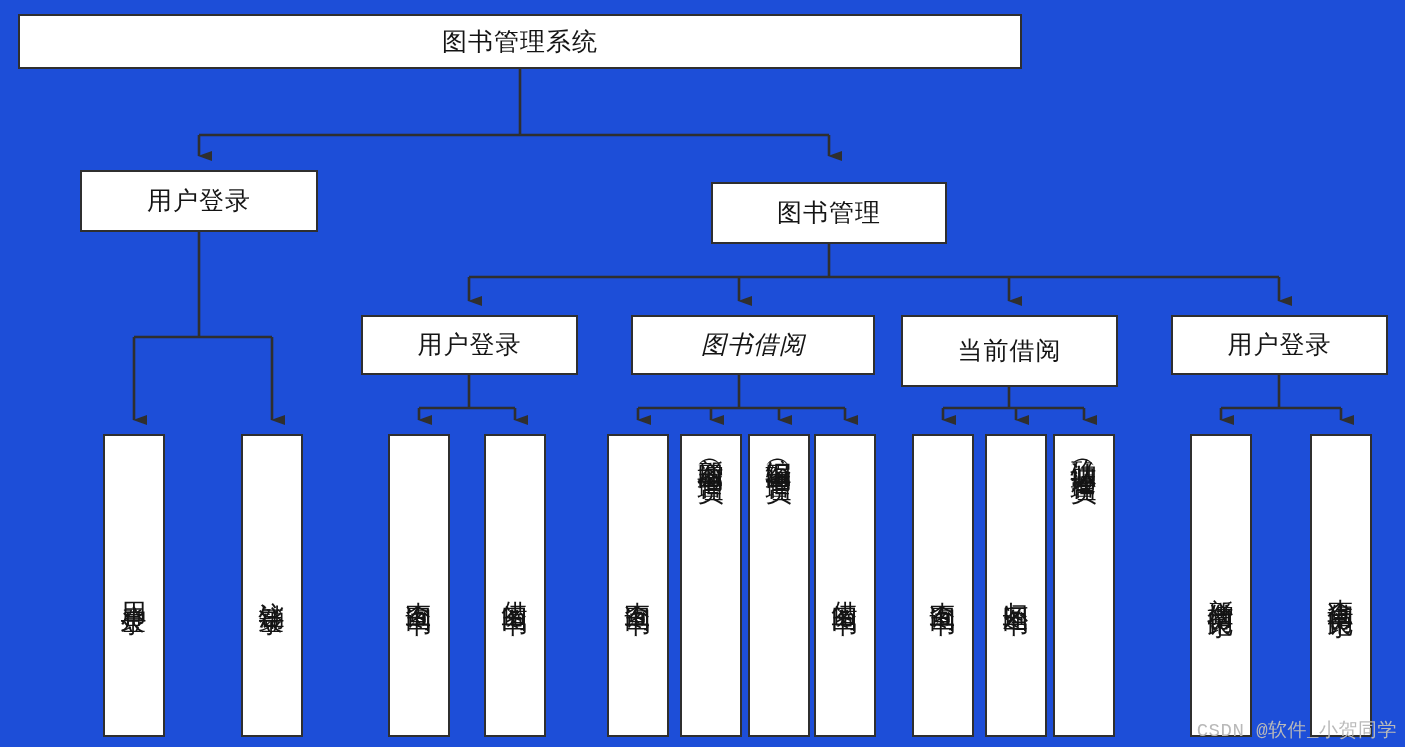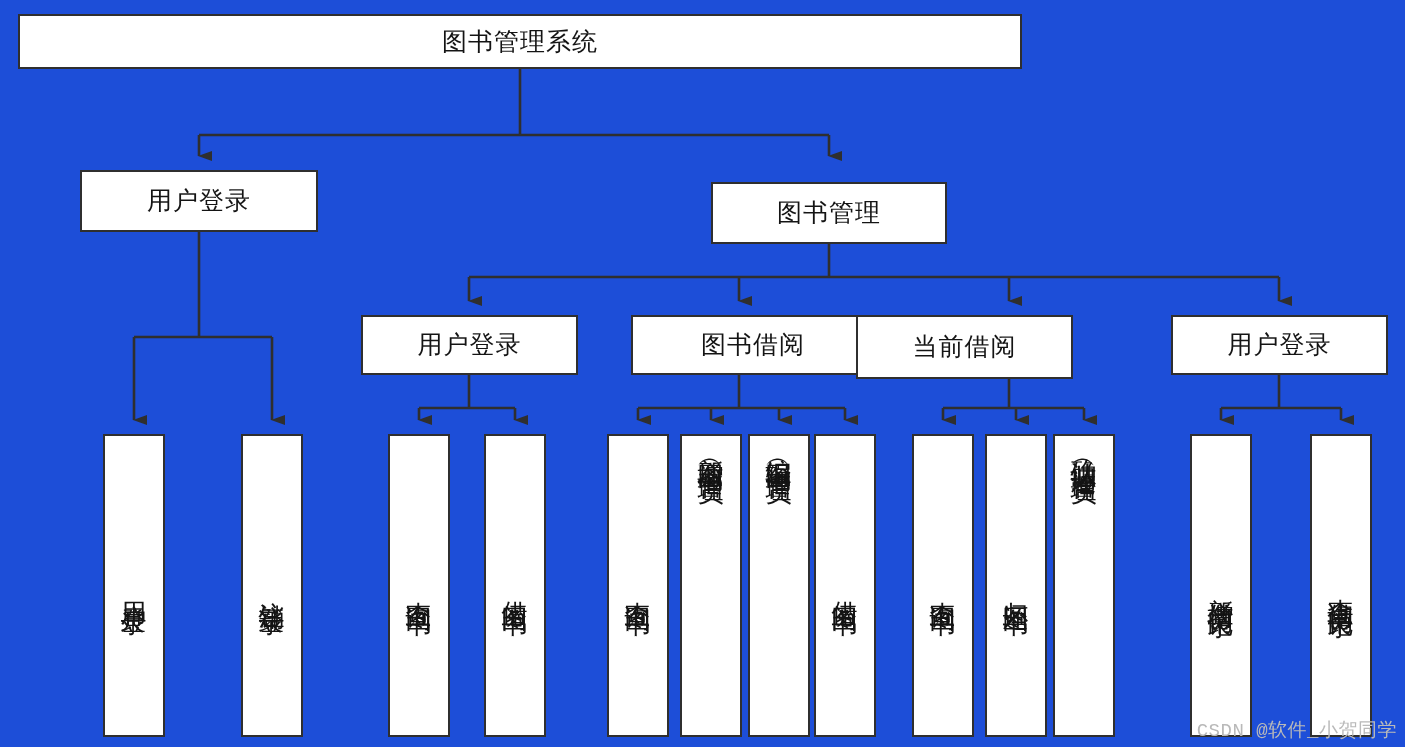--- a/index.html
+++ b/index.html
@@ -133,24 +133,24 @@
       </div>
       <div class="node" style="left: 711px; top: 182px; width: 236px; height: 62px;">
         <span class="lbl">图书管理</span>
       </div>
     </div>
 
   <div id="level3-host">
       <div class="node" style="left: 361px; top: 315px; width: 217px; height: 60px;">
         <span class="lbl">用户登录</span>
       </div>
-      <div class="node" style="left: 631px; top: 315px; width: 244px; height: 60px;">
+      <div class="node" style="left: 631px; top: 315px; width: 244px; height: 60px; font-style: italic;">
         <span class="lbl">图书借阅</span>
       </div>
-      <div class="node" style="left: 856px; top: 315px; width: 217px; height: 64px;">
+      <div class="node" style="left: 901px; top: 315px; width: 217px; height: 72px;">
         <span class="lbl">当前借阅</span>
       </div>
       <div class="node" style="left: 1171px; top: 315px; width: 217px; height: 60px;">
         <span class="lbl">用户登录</span>
       </div>
     </div>
 
   <div id="leaves-host">
       <div class="leaf mid" style="left: 103px; top: 434px; width: 62px; height: 303px;">
         <span class="vlbl">用户登录</span>

